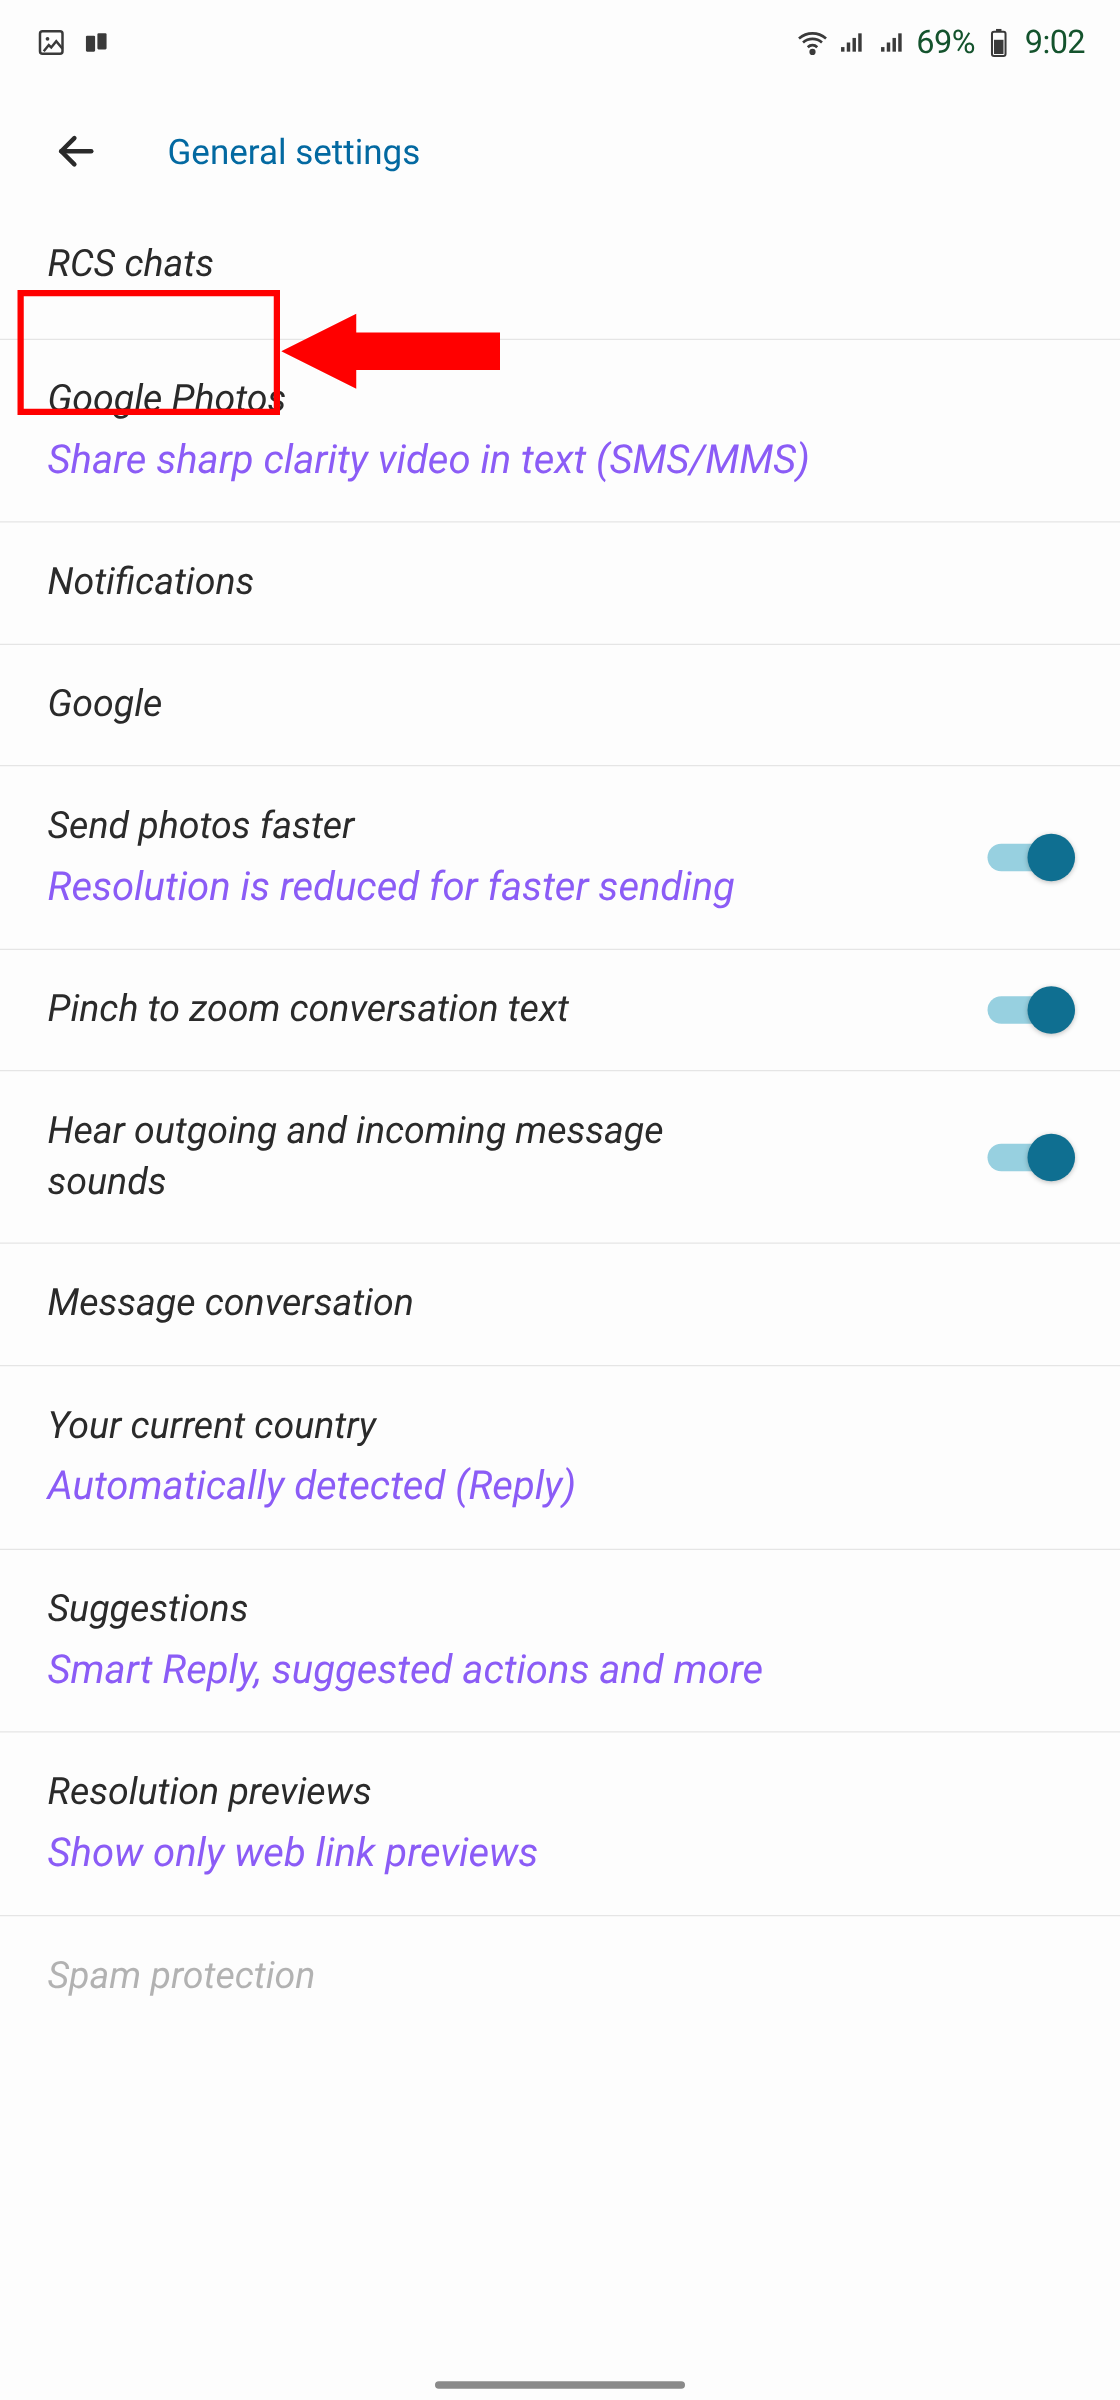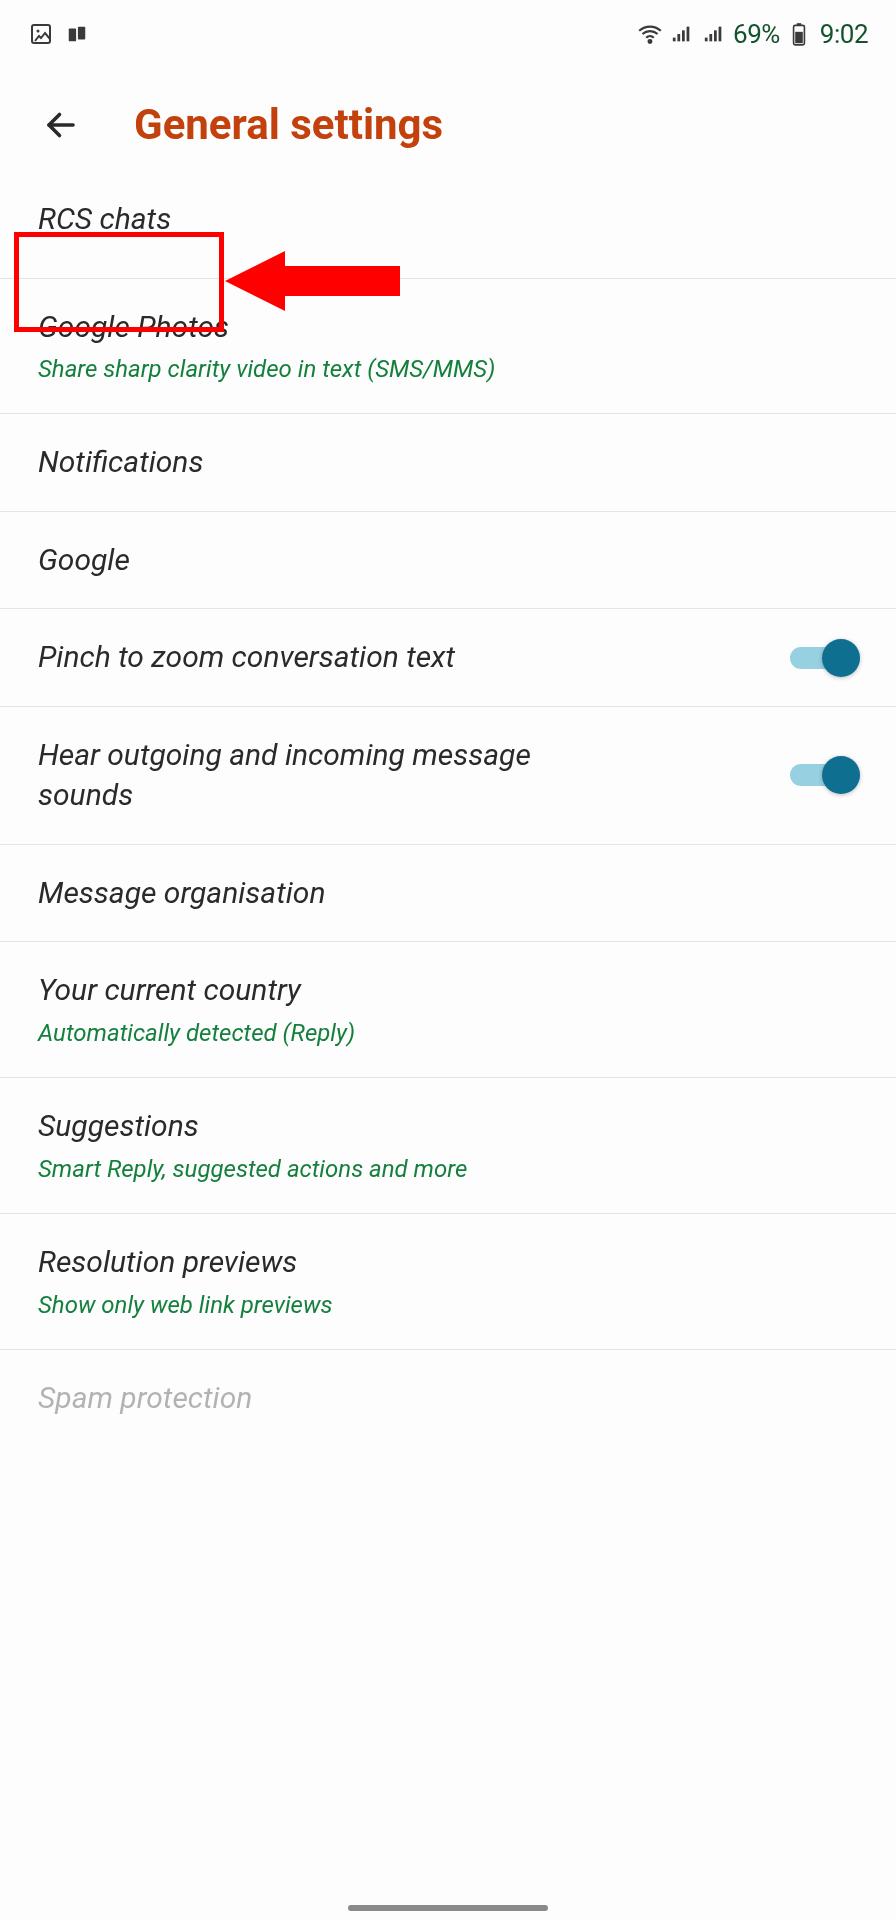--- a/index.html
+++ b/index.html
@@ -49,23 +49,23 @@
       gap: 52px;
     }
     .back-arrow {
       width: 42px;
       height: 42px;
       display: inline-flex;
       align-items: center;
       justify-content: center;
     }
     .header-title {
-      font-size: 42px;
-      font-weight: 700;
-      color: #c2410c;
+      font-size: 28px;
+      font-weight: 400;
+      color: #0369a1;
     }
     .settings-list {
       display: flex;
       flex-direction: column;
       font-style: italic;
     }
     .setting-item {
       padding: 28px 32px 28px 38px;
       border-bottom: 1px solid #e5e5e5;
       display: flex;
@@ -77,22 +77,22 @@
     .setting-text {
       flex: 1;
       min-width: 0;
     }
     .setting-title {
       font-size: 30px;
       color: #2a2a2a;
       line-height: 1.35;
     }
     .setting-subtitle {
-      font-size: 24px;
-      color: #15803d;
+      font-size: 32px;
+      color: #8b5cf6;
       margin-top: 6px;
       line-height: 1.35;
     }
     .toggle {
       position: relative;
       width: 70px;
       height: 38px;
       flex-shrink: 0;
       margin-right: 4px;
     }
@@ -235,44 +235,54 @@
       <div class="setting-title">Notifications</div>
     </div>
   </div>
 
   <div class="setting-item">
     <div class="setting-text">
       <div class="setting-title">Google</div>
     </div>
   </div>
 
-
-  <div class="setting-item">
-    <div class="setting-text">
-      <div class="setting-title">Pinch to zoom conversation text</div>
+  <div class="setting-item">
+    <div class="setting-text">
+      <div class="setting-title">Send photos faster</div>
+      <div class="setting-subtitle">Resolution is reduced for faster sending</div>
     </div>
     <div class="toggle">
         <div class="toggle-track"></div>
         <div class="toggle-thumb"></div>
       </div>
   </div>
 
   <div class="setting-item">
     <div class="setting-text">
-      <div class="setting-title" style="max-width:560px;">Hear outgoing and incoming message sounds</div>
+      <div class="setting-title">Pinch to zoom conversation text</div>
     </div>
     <div class="toggle">
         <div class="toggle-track"></div>
         <div class="toggle-thumb"></div>
       </div>
   </div>
 
   <div class="setting-item">
     <div class="setting-text">
-      <div class="setting-title">Message organisation</div>
+      <div class="setting-title" style="max-width:560px;">Hear outgoing and incoming message sounds</div>
+    </div>
+    <div class="toggle">
+        <div class="toggle-track"></div>
+        <div class="toggle-thumb"></div>
+      </div>
+  </div>
+
+  <div class="setting-item">
+    <div class="setting-text">
+      <div class="setting-title">Message conversation</div>
     </div>
   </div>
 
   <div class="setting-item">
     <div class="setting-text">
       <div class="setting-title">Your current country</div>
       <div class="setting-subtitle">Automatically detected (Reply)</div>
     </div>
   </div>
 

